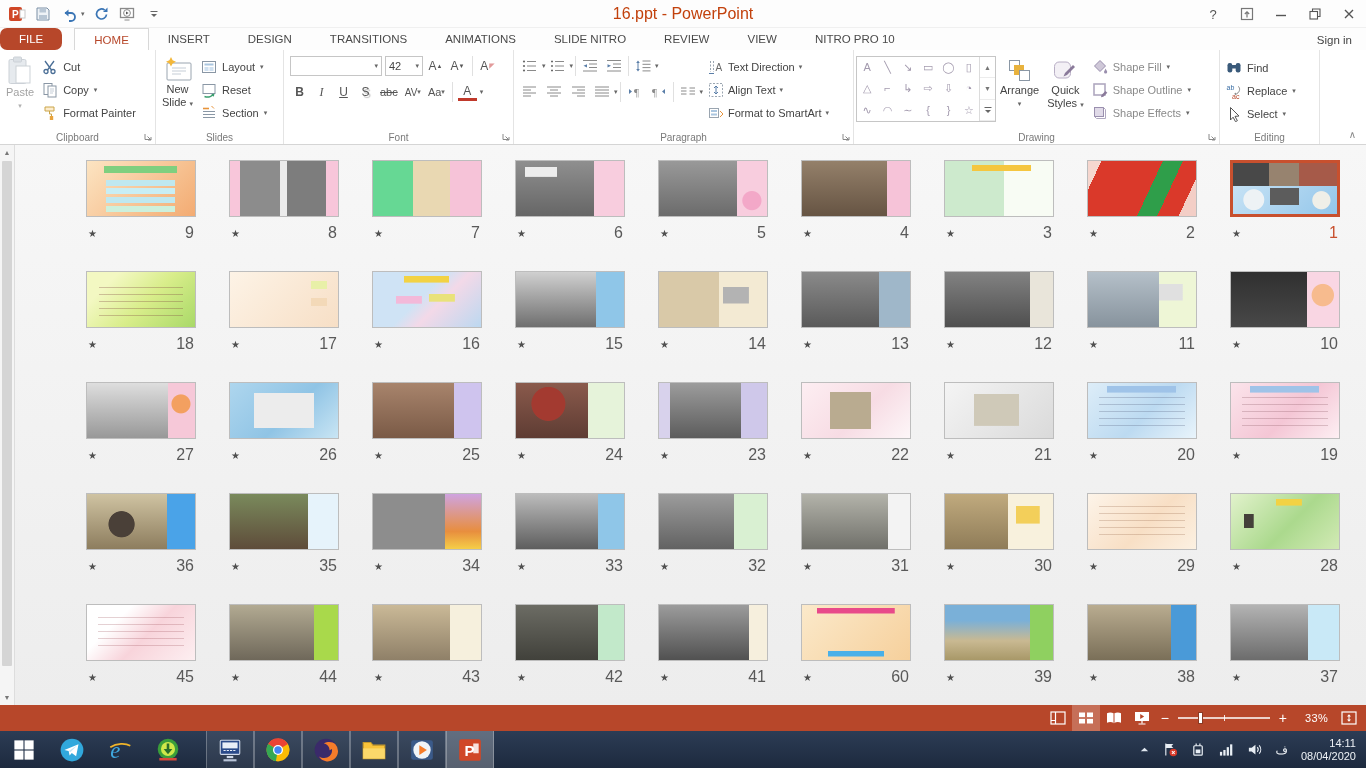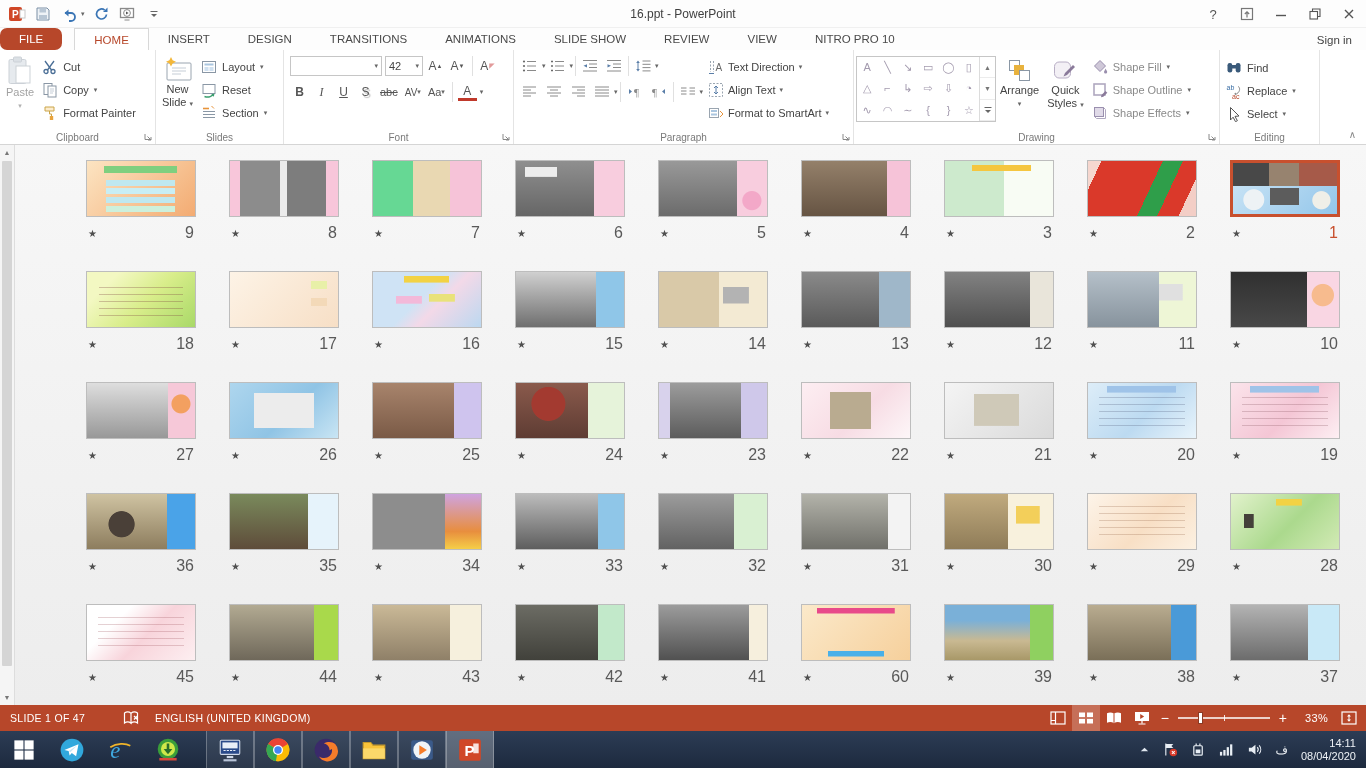--- a/index.html
+++ b/index.html
@@ -5,21 +5,21 @@
   html,body{margin:0;padding:0;width:1366px;height:768px;overflow:hidden;
     font-family:"Liberation Sans",sans-serif;-webkit-font-smoothing:antialiased;background:#fff;}
   *{box-sizing:border-box;}
   .ic svg{display:block;}
 
   
   .titlebar{height:28px;background:#fdfdfd;display:flex;align-items:center;position:relative;border-bottom:1px solid #f0f0f0;}
   .qat{display:flex;align-items:center;gap:8px;padding-left:8px;}
   .qat .ic{width:18px;height:18px;display:flex;align-items:center;justify-content:center;}
   .qat .caret{font-size:7px;color:#666;margin-left:-5px;}
-  .title{position:absolute;left:50%;transform:translateX(-50%);font-size:12px;color:#404040;white-space:nowrap;}
+  .title{position:absolute;left:50%;transform:translateX(-50%);font-size:16px;color:#c2410c;white-space:nowrap;}
   .winbtns{position:absolute;right:0;top:0;display:flex;height:28px;}
   .winbtn{width:34px;height:28px;display:flex;align-items:center;justify-content:center;font-size:13px;color:#555;}
 
   
   .tabrow{height:22px;background:#fdfdfd;display:flex;align-items:flex-end;position:relative;}
   .filetab{height:22px;background:#B7472A;color:#fff;font-size:11.5px;padding:0 19px;display:flex;align-items:center;margin-right:12px;border-radius:7px;}
   .tab{height:22px;padding:0 19px;font-size:11.5px;color:#4a4a4a;display:flex;align-items:center;}
   .tab.active{background:#fff;color:#B7472A;border:1px solid #d8d8d8;border-bottom:none;}
   .signin{position:absolute;right:14px;bottom:4px;font-size:11.5px;color:#444;}
 
@@ -186,21 +186,21 @@
 </div>
 
 <div class="tabrow">
   <div class="filetab">FILE</div>
   <div style="display:flex;align-items:flex-end;">
       <div class="tab active">HOME</div>
       <div class="tab">INSERT</div>
       <div class="tab">DESIGN</div>
       <div class="tab">TRANSITIONS</div>
       <div class="tab">ANIMATIONS</div>
-      <div class="tab">SLIDE SHOW</div>
+      <div class="tab">SLIDE NITRO</div>
       <div class="tab">REVIEW</div>
       <div class="tab">VIEW</div>
       <div class="tab">NITRO PRO 10</div>
     </div>
   <div class="signin">Sign in</div>
 </div>
 
 <div class="ribbon">
 
   <div class="rgroup" style="width:156px">
@@ -967,30 +967,20 @@
         <div class="thumb" style="background: linear-gradient(90deg, rgba(0, 0, 0, 0) 0px, rgba(0, 0, 0, 0) 71%, rgb(201, 233, 247) 71%), linear-gradient(rgb(179, 179, 179), rgb(108, 108, 108));"></div>
         <div class="cap">
           <span class="star">★</span>
           <span class="num">37</span>
         </div>
       </div>
     </div>
 </div>
 
 <div class="statusbar">
-  <div class="sb-left">
-    <span class="sb-slide">SLIDE 1 OF 47</span>
-    <span class="sb-spell ic">
-        <svg width="18" height="16" viewBox="0 0 18 16">
-          <path d="M1.5 3c2-1.4 4.5-1.4 6.5.2v10c-2-1.6-4.5-1.6-6.5-.2zM8 3.2c2-1.6 4.5-1.6 6.5-.2v10c-2-1.4-4.5-1.4-6.5.2" fill="none" stroke="#fff" stroke-width="1.2"></path>
-          <path d="M11 6l3.5 3.5M14.5 6L11 9.5" stroke="#fff" stroke-width="1.3"></path>
-        </svg>
-      </span>
-    <span class="sb-lang">ENGLISH (UNITED KINGDOM)</span>
-  </div>
   <div class="sb-right">
     <div class="viewbtn">
         <span class="ic">
           <svg width="16" height="14" viewBox="0 0 16 14">
             <rect x="1" y="1" width="14" height="12" fill="none" stroke="#fff" stroke-width="1.2"></rect>
             <path d="M5.5 1v12M1 9.5h4.5" stroke="#fff" stroke-width="1.2"></path>
           </svg>
         </span>
       </div>
     <div class="viewbtn active">

